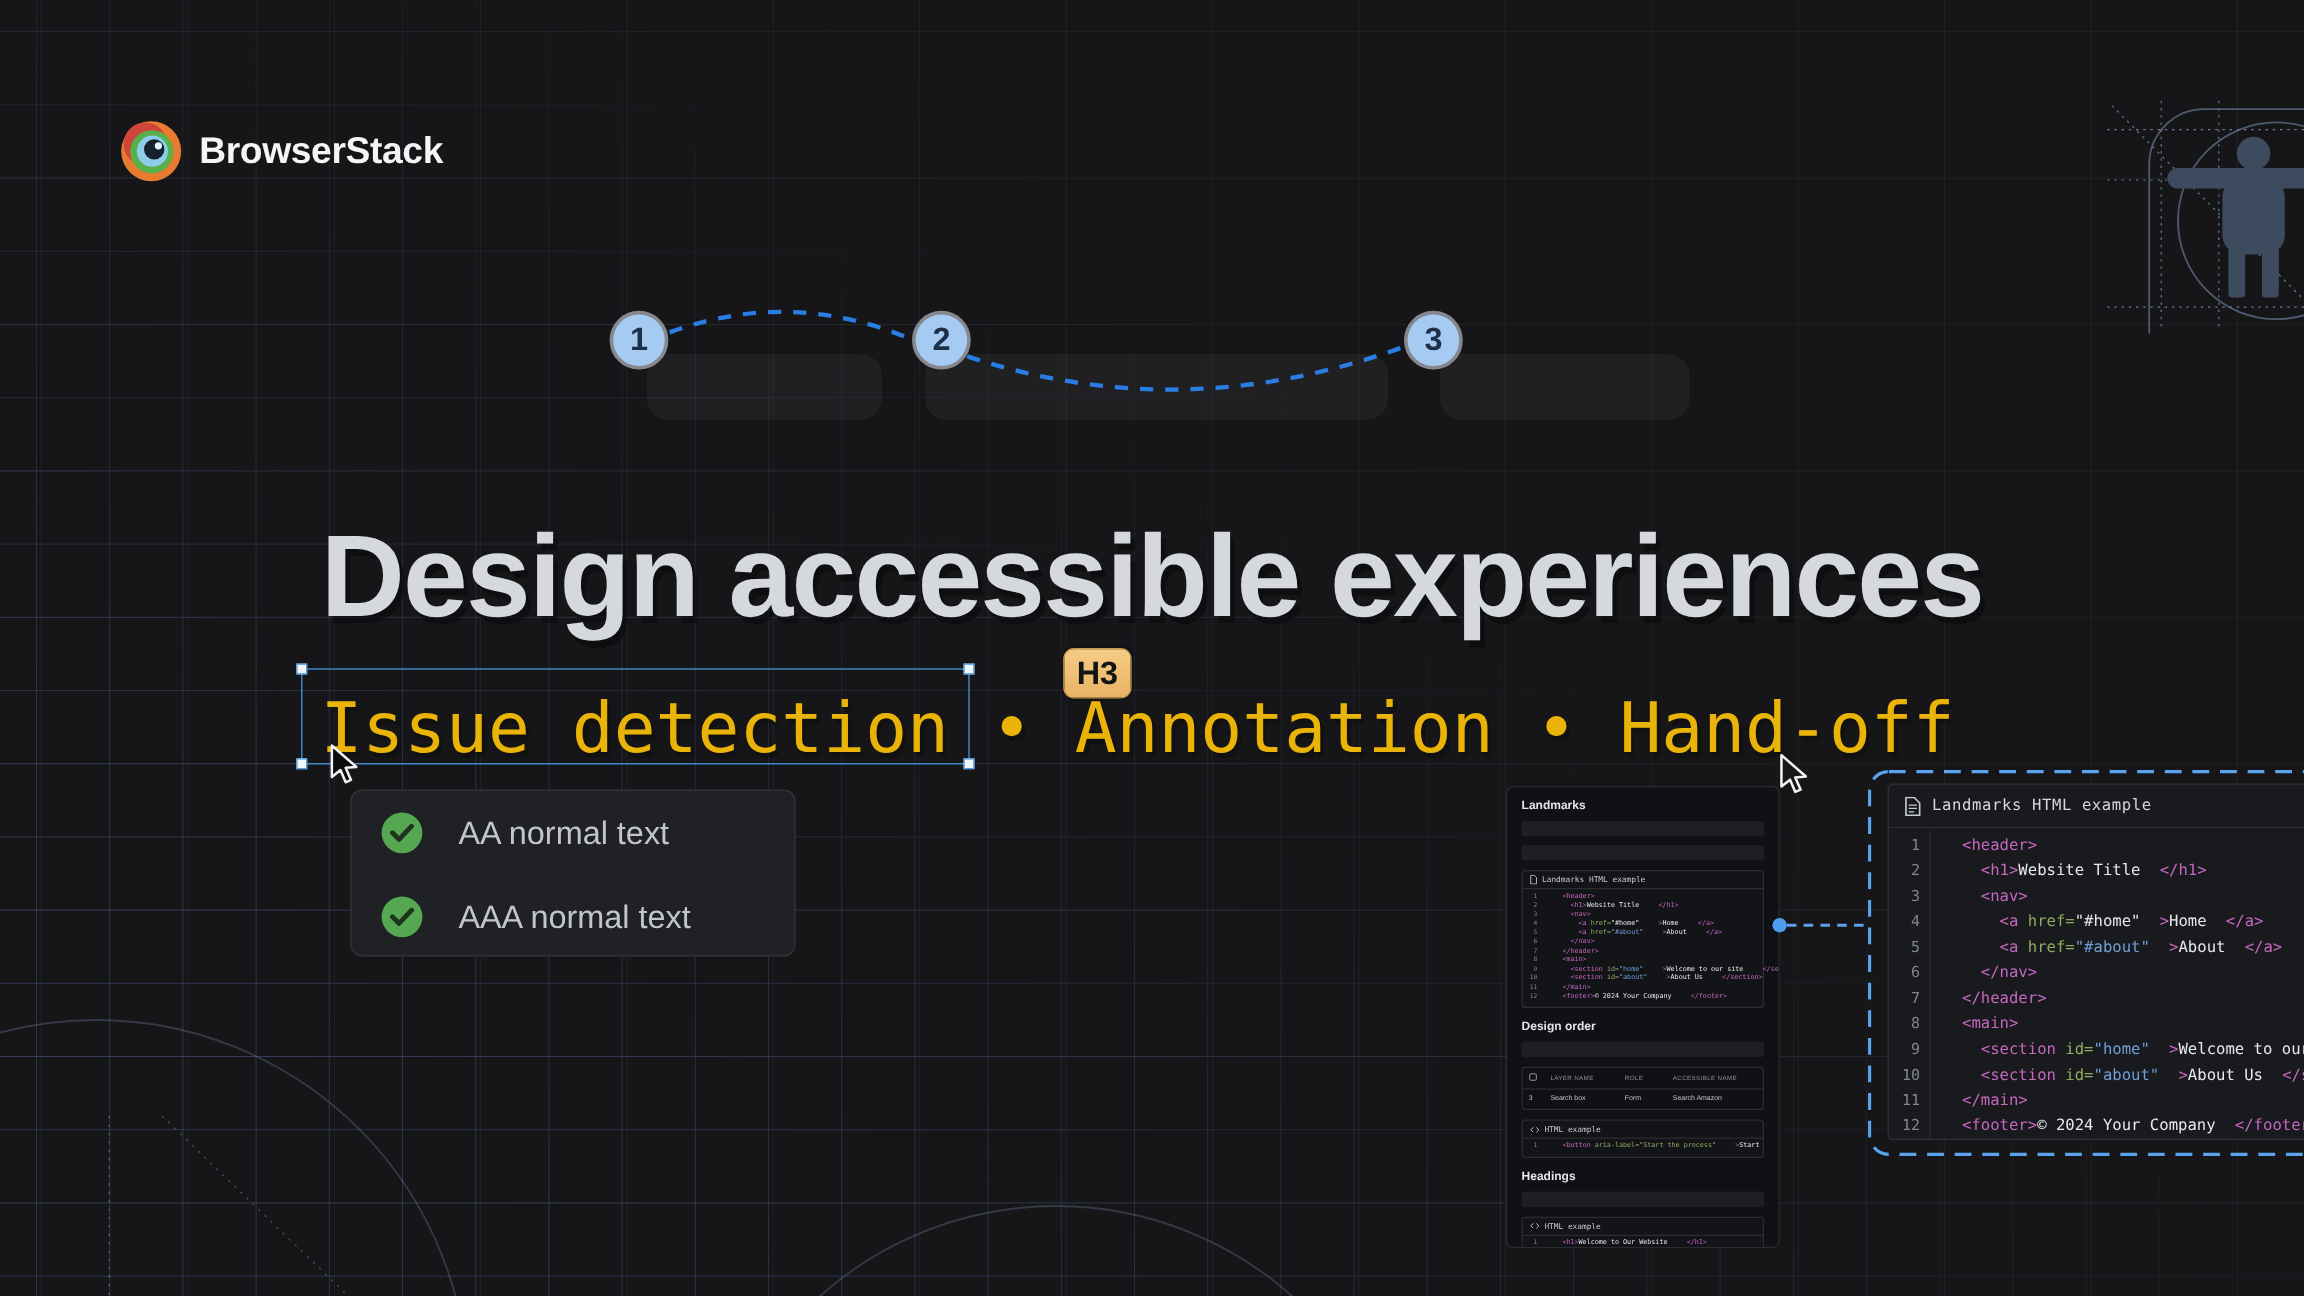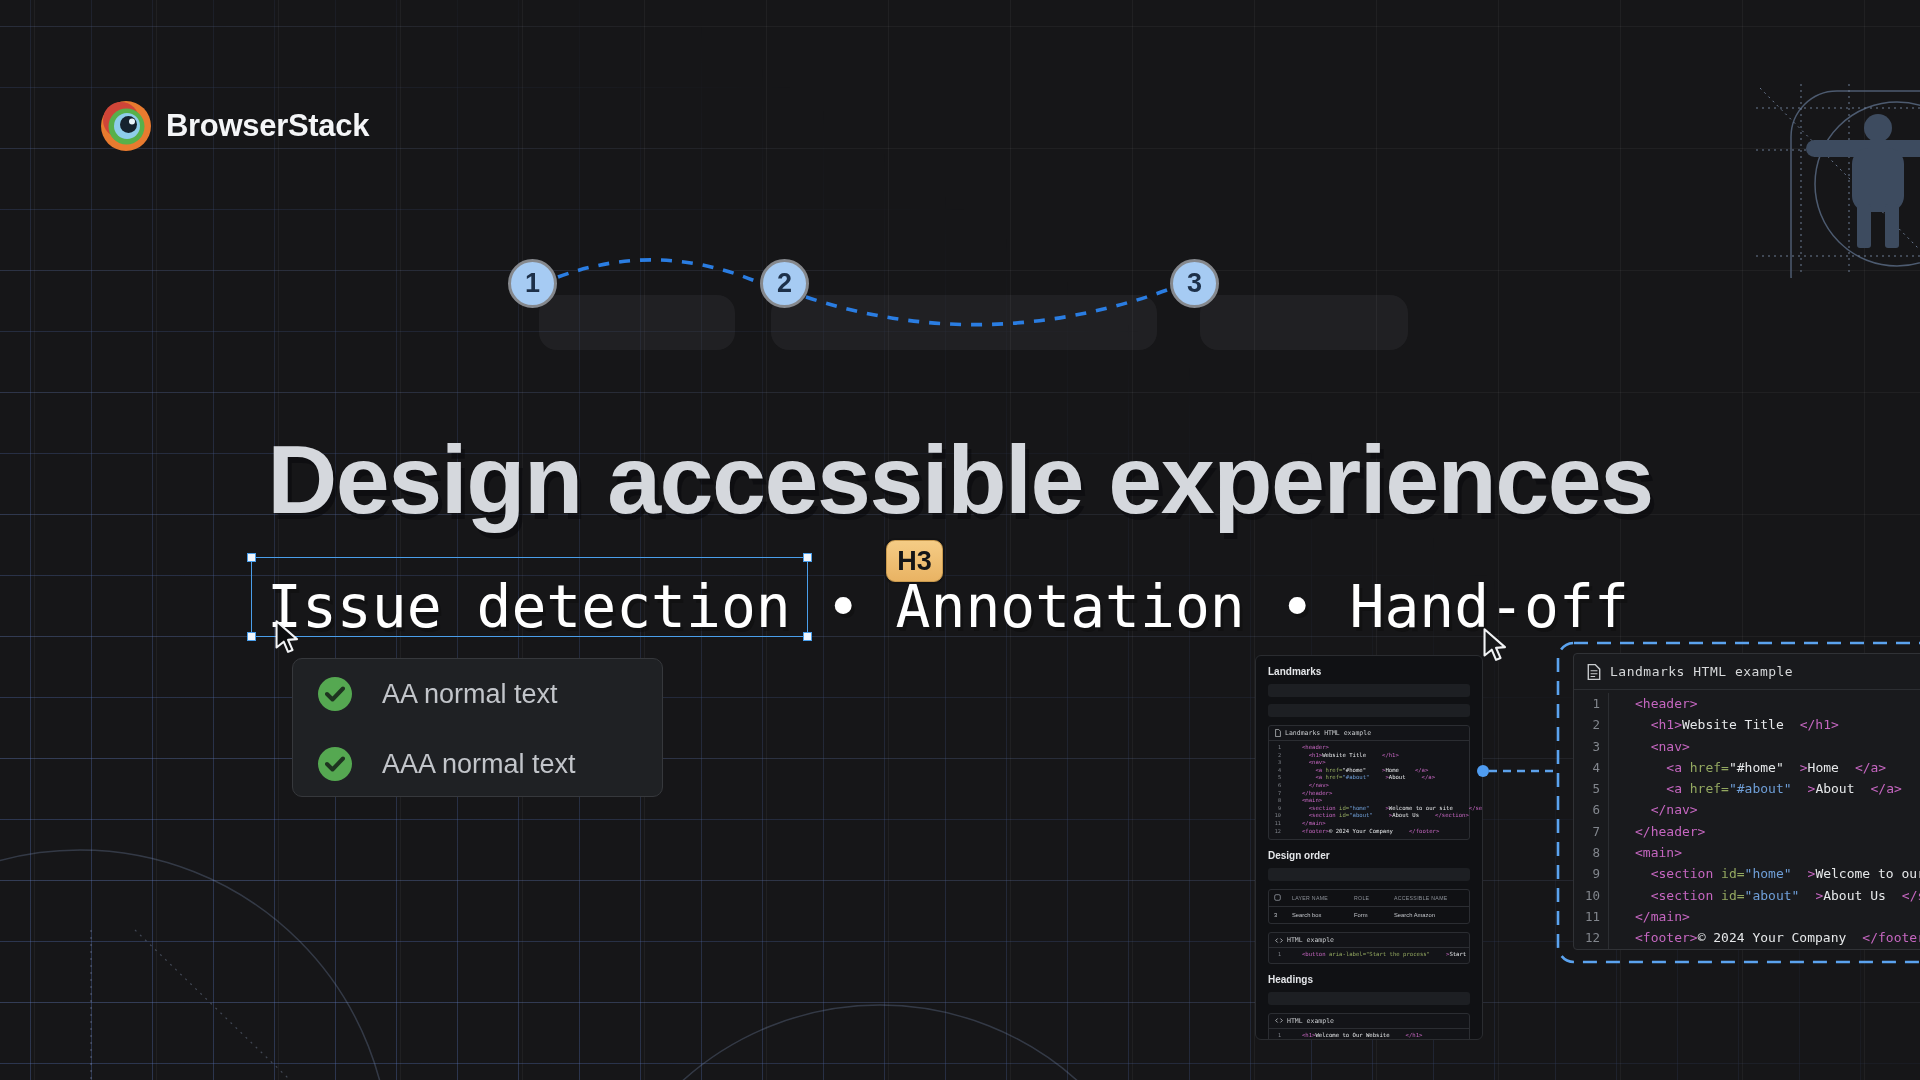--- a/index.html
+++ b/index.html
@@ -44,21 +44,21 @@
   
   .hero-title{
     left:0;right:0;top:424px;text-align:center;z-index:4;
     font-size:97px;font-weight:700;color:#d5d8dd;letter-spacing:-1.5px;
     text-shadow:4px 6px 0 rgba(10,10,12,0.55);
   }
   
   .tagline{
     left:267px;top:572px;height:70px;line-height:70px;z-index:4;
     font-family:"DejaVu Sans Mono", monospace;
-    font-size:58px;color:#ffffff;white-space:pre;
+    font-size:58px;color:#eab308;white-space:pre;
     text-shadow:3px 4px 0 rgba(10,10,12,0.45);
   }
   .sel-box{
     left:251px;top:557px;width:557px;height:80px;z-index:5;
     border:1.5px solid #4a9eea;box-sizing:border-box;
   }
   .handle{
     position:absolute;width:9px;height:9px;background:#f2f6fb;
     border:1.5px solid #4a9eea;box-sizing:border-box;
   }

